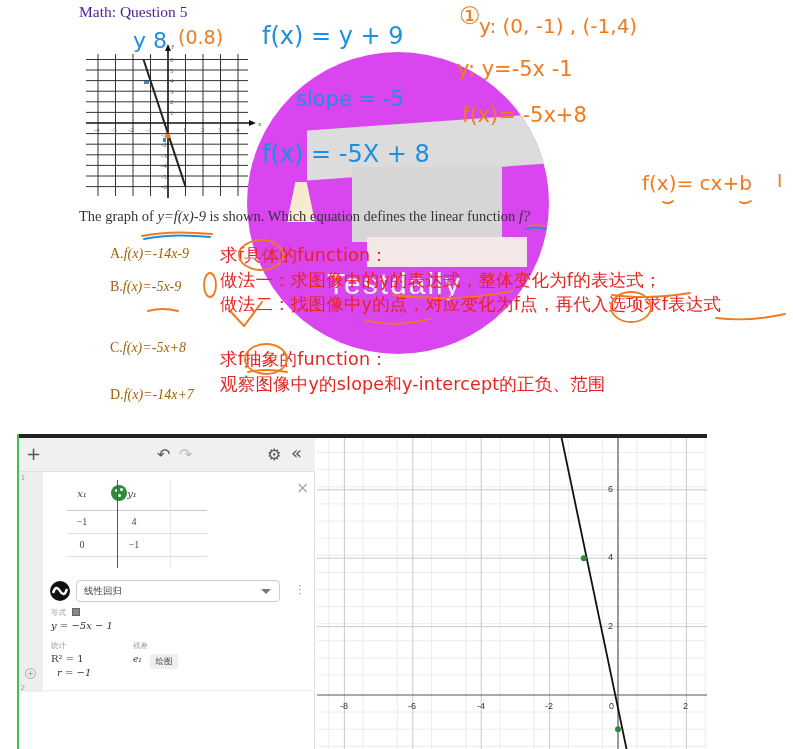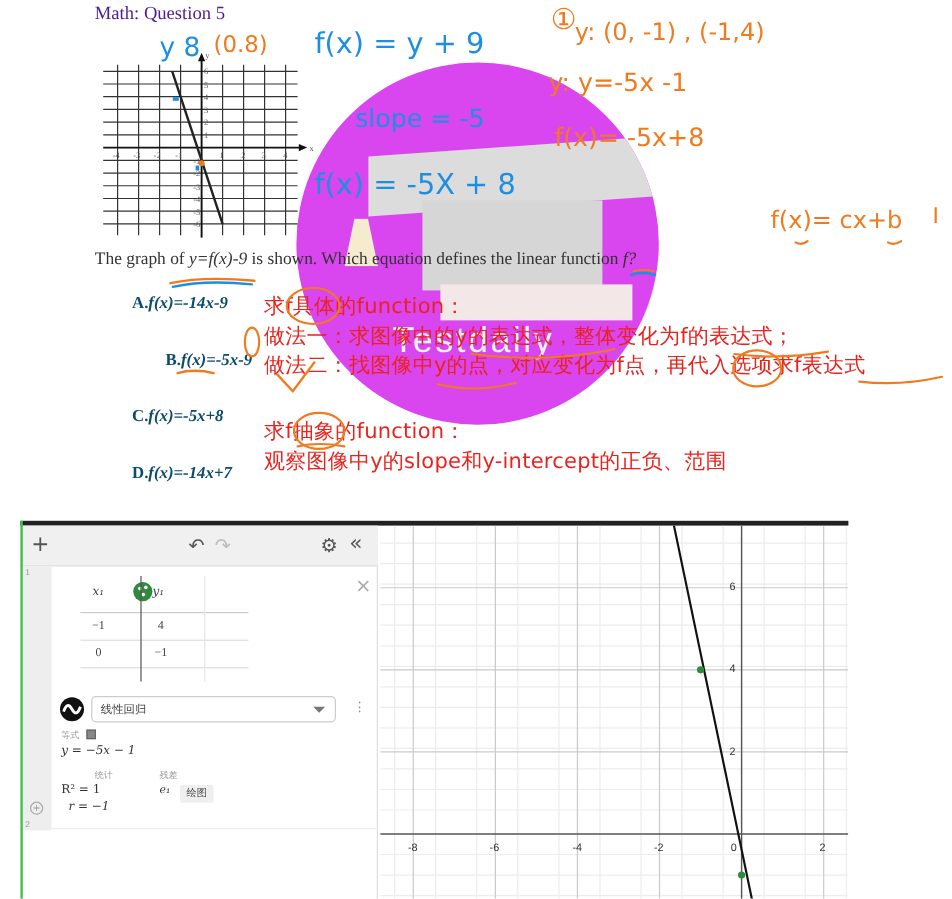--- a/index.html
+++ b/index.html
@@ -13,21 +13,21 @@
   .wm .capbody { position: absolute; left: 105px; top: 115px; width: 150px; height: 75px; background: #d6d6d6; }
   .wm .book { position: absolute; left: 120px; top: 185px; width: 160px; height: 30px; background: #f3e7e7; }
   .wm .tassel { position: absolute; left: 40px; top: 130px; width: 28px; height: 40px; background: #f5ecd0;
                 clip-path: polygon(30% 0, 70% 0, 100% 100%, 0 100%); }
   .wm .wtext { position: absolute; left: 80px; top: 215px; font-family: "Liberation Sans", sans-serif; font-size: 30px; color: #e6f3f1; letter-spacing: 2px; }
 
   
   .title { position: absolute; left: 79px; top: 3px; font-size: 15.5px; color: #4c1d95; }
   .qgraph { position: absolute; left: 80px; top: 40px; }
   .question { position: absolute; left: 79px; top: 208px; font-size: 14.5px; color: #333; white-space: nowrap; }
-  .choice { position: absolute; left: 110px; font-size: 14px; color: #0c4a6e; font-weight: bold; }
+  .choice { position: absolute; left: 110px; font-size: 14px; color: #a16207; }
   .choice i { font-style: italic; }
 
   .hand { position: absolute; font-family: "DejaVu Sans", sans-serif; white-space: nowrap; }
   .blue { color: #1e8ee0; }
   .orange { color: #f07a1e; }
   .red { color: #e8231e; font-family: "DejaVu Sans", sans-serif; font-size: 17.5px; position: absolute; white-space: nowrap; letter-spacing: 0.2px; }
 
   svg.ink { position: absolute; left: 0; top: 0; pointer-events: none; }
 
   
@@ -133,21 +133,21 @@
   <rect x="83" y="98" width="3" height="4" fill="#1e8ee0"></rect>
 </svg>
 
 <div class="question">
   <span>The graph of </span><i>y=f(x)-9</i><span> is shown. Which equation defines the linear function </span><i>f?</i>
 </div>
 
 <div class="choice" style="top:246px;">
   <span>A.</span><i>f(x)=-14x-9</i>
 </div>
-<div class="choice" style="top:293px;margin-left:28px;">
+<div class="choice" style="top:279px;">
   <span>B.</span><i>f(x)=-5x-9</i>
 </div>
 <div class="choice" style="top:340px;">
   <span>C.</span><i>f(x)=-5x+8</i>
 </div>
 <div class="choice" style="top:387px;">
   <span>D.</span><i>f(x)=-14x+7</i>
 </div>
 
 <div class="hand blue" style="left:133px; top:28px; font-size:22px;">y 8</div>
@@ -301,21 +301,21 @@
     <div class="reg-select">
       <span class="lbl">线性回归</span>
       <span class="arrow"></span>
     </div>
     <div class="kebab">·<br>·<br>·</div>
 
     <div class="small-lbl" style="left:34px; top:170px;">等式</div>
     <div style="position:absolute; left:55px; top:170px; width:8px; height:8px; background:#888; border:1px solid #666;"></div>
     <div class="math" style="left:34px; top:182px; font-style:italic;">y = −5x − 1</div>
 
-    <div class="small-lbl" style="left:34px; top:203px;margin-left:28px;">统计</div>
+    <div class="small-lbl" style="left:34px; top:203px;">统计</div>
     <div class="math" style="left:34px; top:215px;">R² = 1</div>
     <div class="math" style="left:40px; top:229px; font-style:italic;">r = −1</div>
 
     <div class="small-lbl" style="left:116px; top:203px;">残差</div>
     <div class="math" style="left:116px; top:216px; font-size:9px; font-style:italic;">e₁</div>
     <div class="plot-btn">绘图</div>
 
     <div class="zoom-ico">+</div>
     <div class="sep"></div>
   </div>

